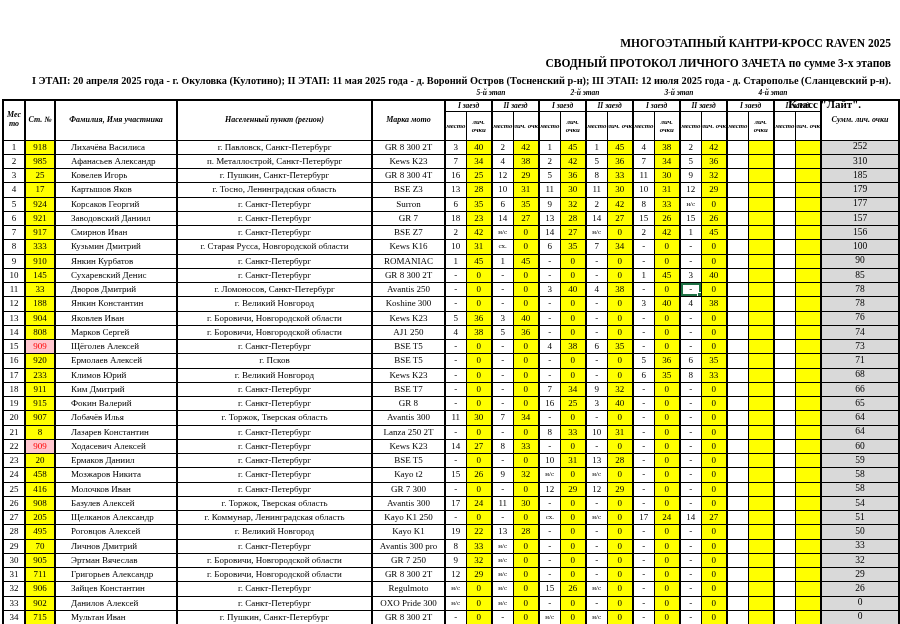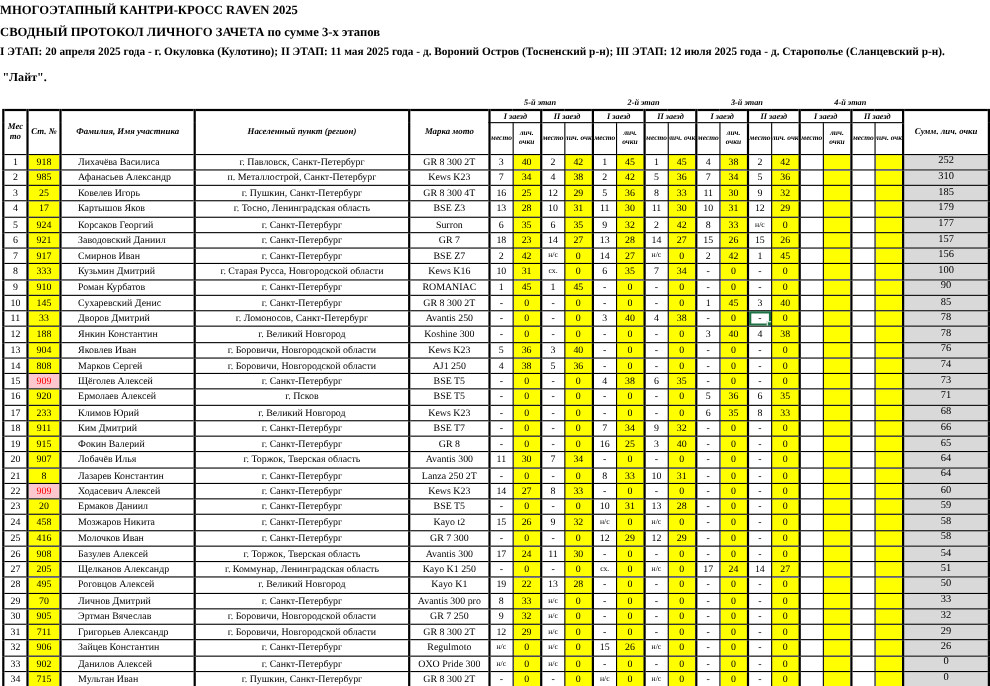--- a/index.html
+++ b/index.html
@@ -2,21 +2,21 @@
 <html><head>
 <meta charset="utf-8">
 <style>
   * { box-sizing: border-box; }
   html,body { margin:0; padding:0; }
   body {
     width:900px; height:624px; background:#ffffff; position:relative;
     font-family:"Liberation Serif", serif; color:#000;
     overflow:hidden;
   }
-  .title { position:absolute; left:0; width:891px; text-align:left; font-weight:bold; white-space:nowrap; }
+  .title { position:absolute; left:0; width:891px; text-align:right; font-weight:bold; white-space:nowrap;margin-top:33px; }
   .t1 { top:4px;  font-size:11.5px; }
   .t2 { top:24px; font-size:11.5px; }
   .t3 { top:42px; font-size:10.3px; }
   .tclass { top:65px; font-size:11px; transform:translateX(-30px); }
 
   .stage-label {
     position:absolute; top:88px; width:94px; text-align:center;
     font-size:7.5px; font-style:italic; font-weight:bold;
   }
 
@@ -321,21 +321,21 @@
         <td class="c yel bR">0</td>
         <td class="c bL"></td>
         <td class="c yel bR"></td>
         <td class="c bL"></td>
         <td class="c yel bR"></td>
         <td class="c total bL bR">100</td>
       </tr>
       <tr>
         <td class="c bL bR">9</td>
         <td class="c bL bR yel">910</td>
-        <td class="c name bL bR">Роман Курбатов</td>
+        <td class="c name bL bR">Янкин Курбатов</td>
         <td class="c city bL bR">г. Санкт-Петербург</td>
         <td class="c moto bL bR">ROMANIAC</td>
         <td class="c bL">1</td>
         <td class="c yel bR">45</td>
         <td class="c bL">1</td>
         <td class="c yel bR">45</td>
         <td class="c bL">-</td>
         <td class="c yel bR">0</td>
         <td class="c bL">-</td>
         <td class="c yel bR">0</td>

